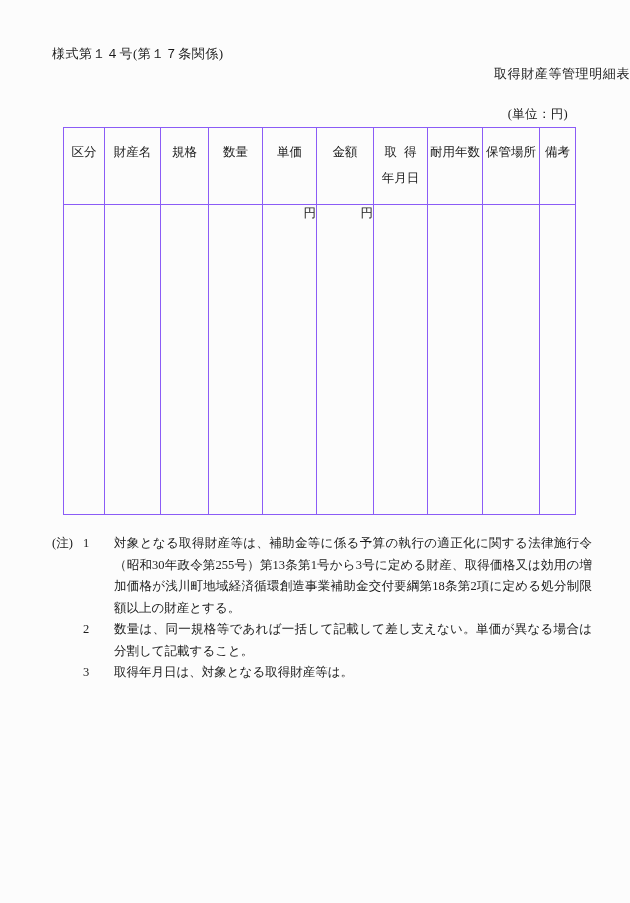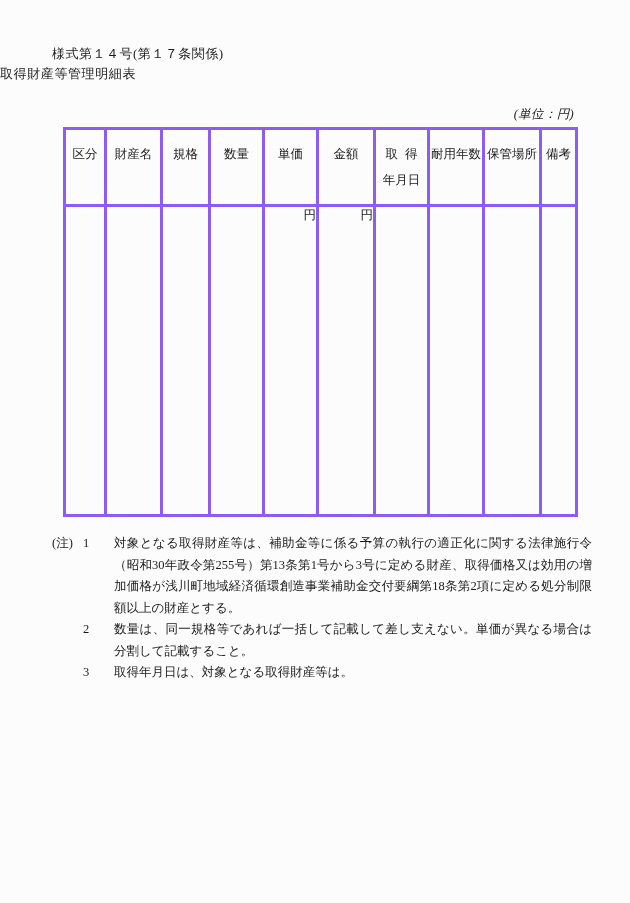--- a/index.html
+++ b/index.html
@@ -24,46 +24,45 @@
     top: 45px;
     font-size: 13px;
     letter-spacing: 0.5px;
     white-space: nowrap;
   }
   .doc-title {
     position: absolute;
     left: 0;
     right: 0;
     top: 65px;
-    text-align: left;
+    text-align: right;
     font-size: 13px;
     letter-spacing: 0.6px;
   }
   .unit-note {
     position: absolute;
-    right: 56px;
+    right: 62px;
     top: 106px;
     font-size: 12.5px;
     letter-spacing: 0.3px;
     white-space: nowrap;
-    font-style: italic;
   }
 
   
   .asset-table {
     position: absolute;
     left: 63px;
     top: 127px;
     width: 507px;
     border-collapse: collapse;
     table-layout: fixed;
   }
   .asset-table td,
   .asset-table th {
-    border: 3px solid #8b5cf6;
+    border: 1px solid #8b5cf6;
     padding: 0;
     font-weight: normal;
     font-size: 12.5px;
     vertical-align: top;
   }
   .asset-table thead th {
     height: 77px;
     text-align: center;
     vertical-align: top;
     padding-top: 11px;

